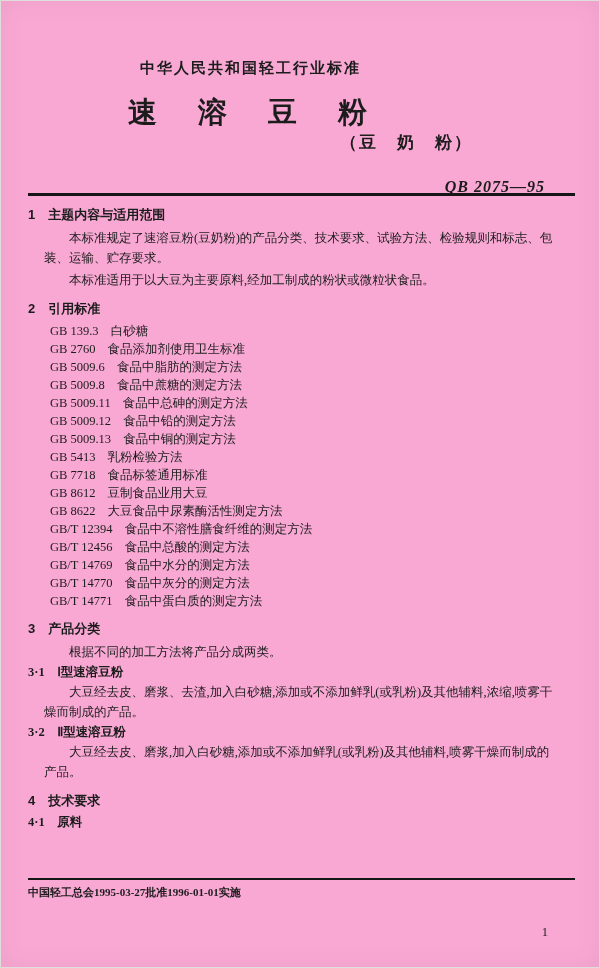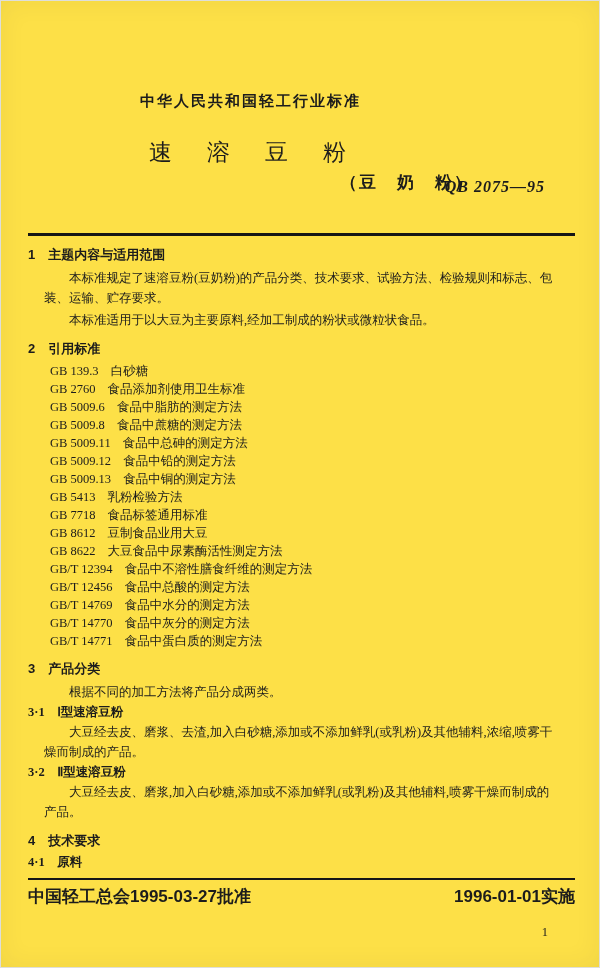--- a/index.html
+++ b/index.html
@@ -1,33 +1,33 @@
 <!DOCTYPE html>
 <html><head>
 <meta charset="utf-8">
 <style>
   * { margin: 0; padding: 0; box-sizing: border-box; }
   html, body { background: #e9e9e6; }
   .sheet {
     width: 600px; height: 968px; margin: 0 auto; position: relative;
-    background: #fde047;
+    background: #f9a8d4;
     box-shadow: inset 0 0 0 1px #dededa, inset 0 0 26px rgba(60,60,50,.08);
-    padding: 92px 25px 0 28px;
+    padding: 59px 25px 0 28px;
     color: #1c1c1c;
     font-family: "Liberation Serif", serif;
     overflow: hidden;
   }
   .header-center { width: 445px; text-align: center; }
   .std-type {
     font-family: "Liberation Sans", sans-serif; font-weight: bold;
     font-size: 15px; letter-spacing: 2px; line-height: 18px;
   }
   .doc-title {
-    margin-top: 29px; font-family: "Liberation Sans", sans-serif; font-weight: normal;
-    font-size: 23px; letter-spacing: 6px; line-height: 26px;
+    margin-top: 22px; font-family: "Liberation Sans", sans-serif; font-weight: bold;
+    font-size: 29px; letter-spacing: 6px; line-height: 26px;
   }
   .doc-subtitle {
     margin-top: 8px; font-family: "Liberation Sans", sans-serif; font-weight: bold;
     font-size: 17px; letter-spacing: 2px; line-height: 20px; text-align: right;
   }
   .std-code {
     position: absolute; top: 146px; right: 55px;
     font-family: "Liberation Serif", serif; font-weight: bold; font-style: italic;
     font-size: 16px; letter-spacing: 1px; margin-top: 32px;
   }
@@ -40,22 +40,22 @@
     font-family: Liberation Serif, serif; font-size: 12.5px; font-weight: bold;
     line-height: 17px; margin: 2px 0 1px;
   }
   p { font-size: 12.5px; line-height: 20px; text-indent: 2em; margin: 0 16px 2px; }
   .refs { list-style: none; margin: 0 0 4px 22px; }
   .ref-item { font-size: 12.5px; line-height: 18px; }
   .ref-code { margin-right: 12px; }
   .footer-rule { position: absolute; left: 28px; right: 25px; top: 878px; height: 2px; background: #161616; }
   .footer-row {
     position: absolute; left: 28px; right: 25px; top: 885px;
-    display: flex; justify-content: space-between;
-    font-family: Liberation Sans, sans-serif; font-weight: bold; font-size: 17px;
+    display: flex; justify-content: flex-start;
+    font-family: Liberation Serif, serif; font-weight: bold; font-size: 11px;
   }
   .page-num { position: absolute; top: 925px; right: 52px; font-size: 12.5px; }
 </style>
 </head>
 <body>
 
 <div class="sheet">
 
   <div class="header-center">
     <div class="std-type">中华人民共和国轻工行业标准</div>

